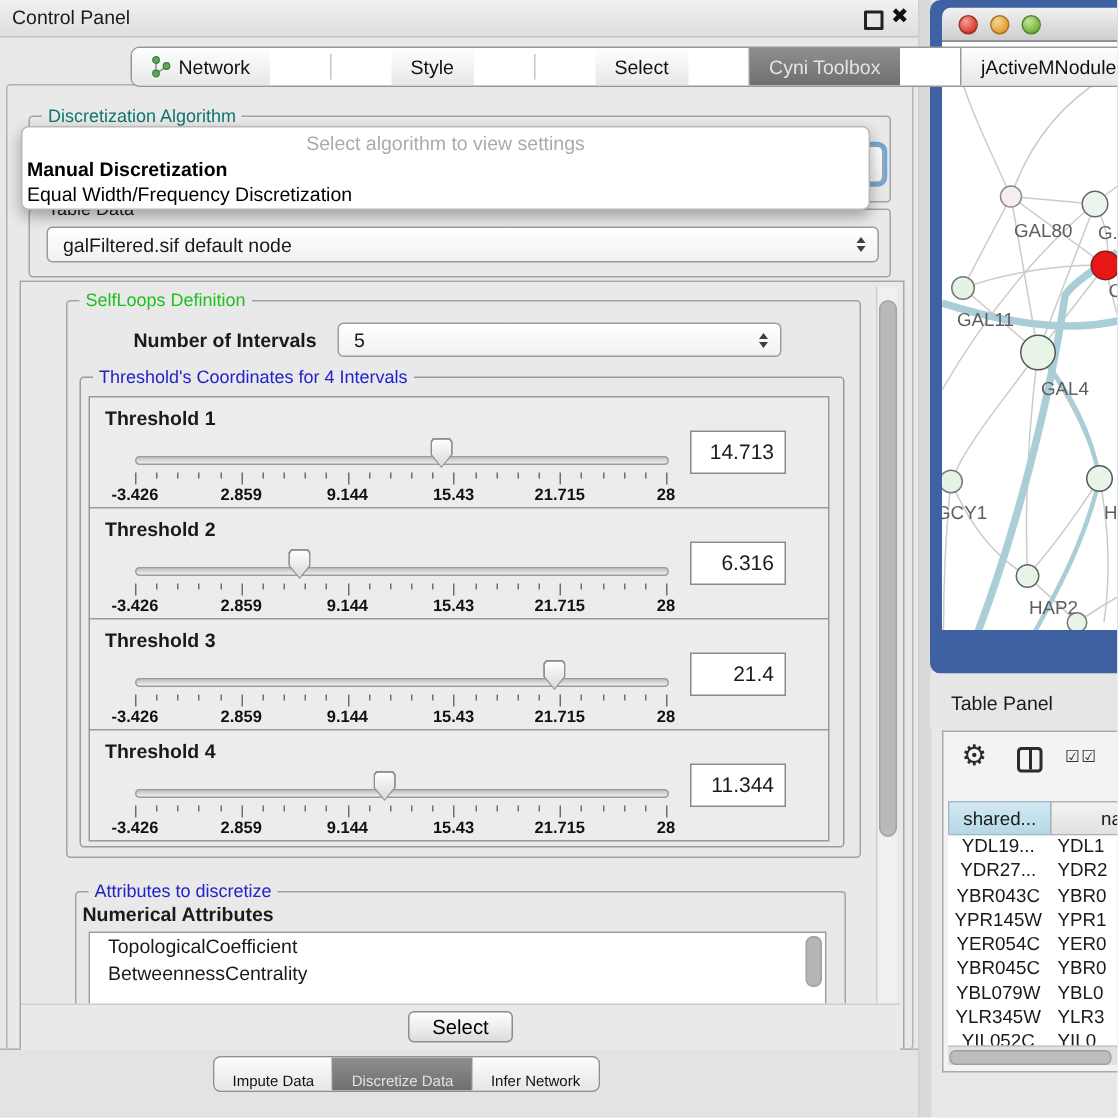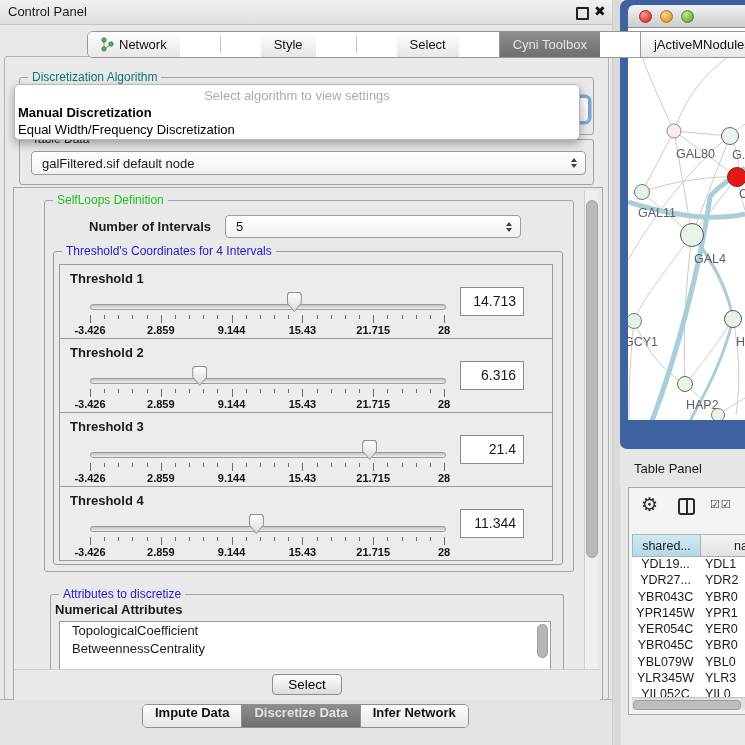--- a/index.html
+++ b/index.html
@@ -76,21 +76,21 @@
                border:1px solid #a0a0a0;border-radius:5px;}
 
   .apply-strip{position:absolute;left:0;top:481px;width:586px;height:30px;background:#e9e9e9;
                border-top:1px solid #cfcfcf;display:flex;justify-content:center;z-index:6;}
   .apply-btn{margin-top:4px;height:21px;padding:0 15px;background:linear-gradient(#ffffff,#dcdcdc);
              border:1px solid #8e8e8e;border-radius:4px;font-size:13.5px;line-height:20px;}
 
   .bottom-strip{left:0;top:699px;width:612px;height:46px;background:#e3e3e3;border-top:1px solid #b2b2b2;}
   .bottom-tabs{left:142px;top:4px;height:22px;display:flex;border:1px solid #8f8f8f;border-radius:5px;
                overflow:hidden;background:#fff;}
-  .btab{padding:0 12px;font-size:13px;font-weight:700;display:flex;align-items:flex-start;
+  .btab{padding:0 12px;font-size:10px;font-weight:400;display:flex;align-items:flex-end;
         background:linear-gradient(#fdfdfd,#e6e6e6);color:#111;white-space:nowrap;}
   .btab.sel{background:linear-gradient(#8e8e8e,var(--selected-tab-bg,#6f6f6f));color:#e2e2e2;}
   .btab.bsep{border-left:1px solid #8f8f8f;}
 
   
   .rdivider{left:612px;top:0;width:8px;height:745px;background:#dadada;border-left:1px solid #cfcfcf;}
   .netwin{left:620px;top:0;width:125px;height:449px;background:var(--window-frame-blue,#3e61a1);
           border-radius:7px 0 0 7px;}
   .net-titlebar{position:absolute;left:8px;top:5px;width:117px;height:22px;
                 background:linear-gradient(#f2f2f2,#cdcdcd);border-radius:6px 0 0 0;

